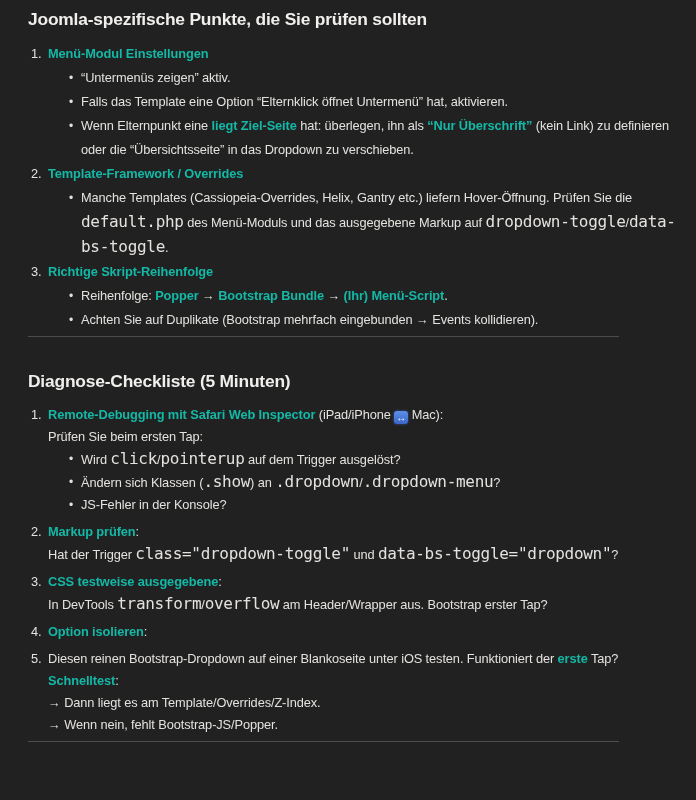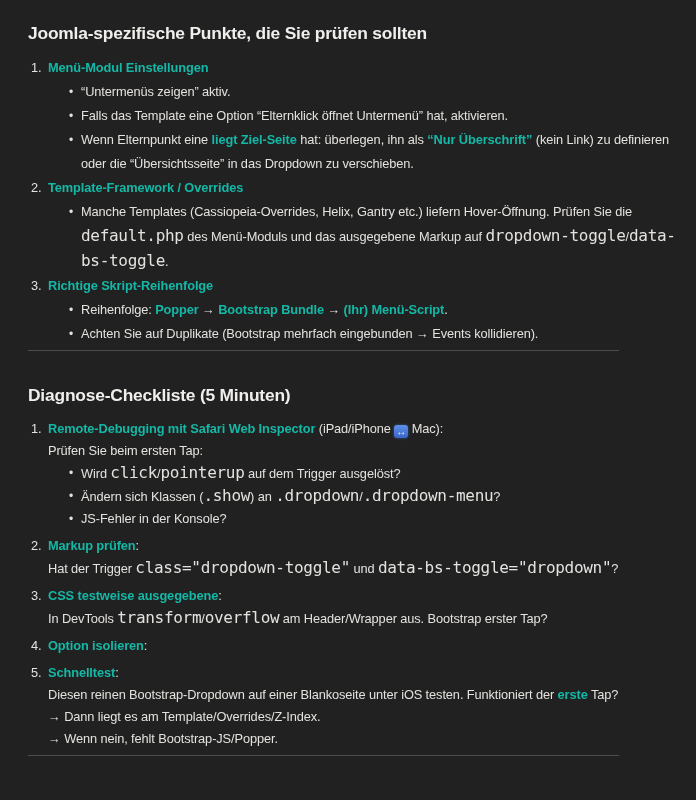--- a/index.html
+++ b/index.html
@@ -6,21 +6,21 @@
   html, body { margin: 0; padding: 0; }
   body {
     width: 696px; height: 800px;
     background: #212121;
     color: #e4e2de;
     font-family: "Liberation Sans", sans-serif;
     font-size: 12.8px;
     letter-spacing: -0.1px;
     overflow: hidden;
   }
-  .content { padding: 22px 8px 0 28px; }
+  .content { padding: 8px 8px 0 28px; }
 
   h3.sec-heading {
     font-size: 17.4px;
     line-height: 22px;
     font-weight: 700;
     color: #f0efec;
     letter-spacing: -0.2px;
     margin: 0 0 12px 0;
   }
 
@@ -135,22 +135,22 @@
           </li>
           <li class="item">
             <span class="marker">4.</span>
             <div class="item-body">
               <div class="line"><strong>Option isolieren</strong><span>:</span></div>
             </div>
           </li>
           <li class="item">
             <span class="marker">5.</span>
             <div class="item-body">
+              <div class="line"><span>Diesen reinen Bootstrap-Dropdown auf einer Blankoseite unter iOS testen. Funktioniert der </span><strong>erste</strong><span> Tap?</span></div>
               <div class="line"><strong>Schnelltest</strong><span>:</span></div>
-              <div class="line"><span>Diesen reinen Bootstrap-Dropdown auf einer Blankoseite unter iOS testen. Funktioniert der </span><strong>erste</strong><span> Tap?</span></div>
               <div class="line"><span>→ Dann liegt es am Template/Overrides/Z-Index.</span></div>
               <div class="line"><span>→ Wenn nein, fehlt Bootstrap-JS/Popper.</span></div>
             </div>
           </li>
         </ol>
       </section>
       <hr class="divider">
     </div>
 </main>
 

